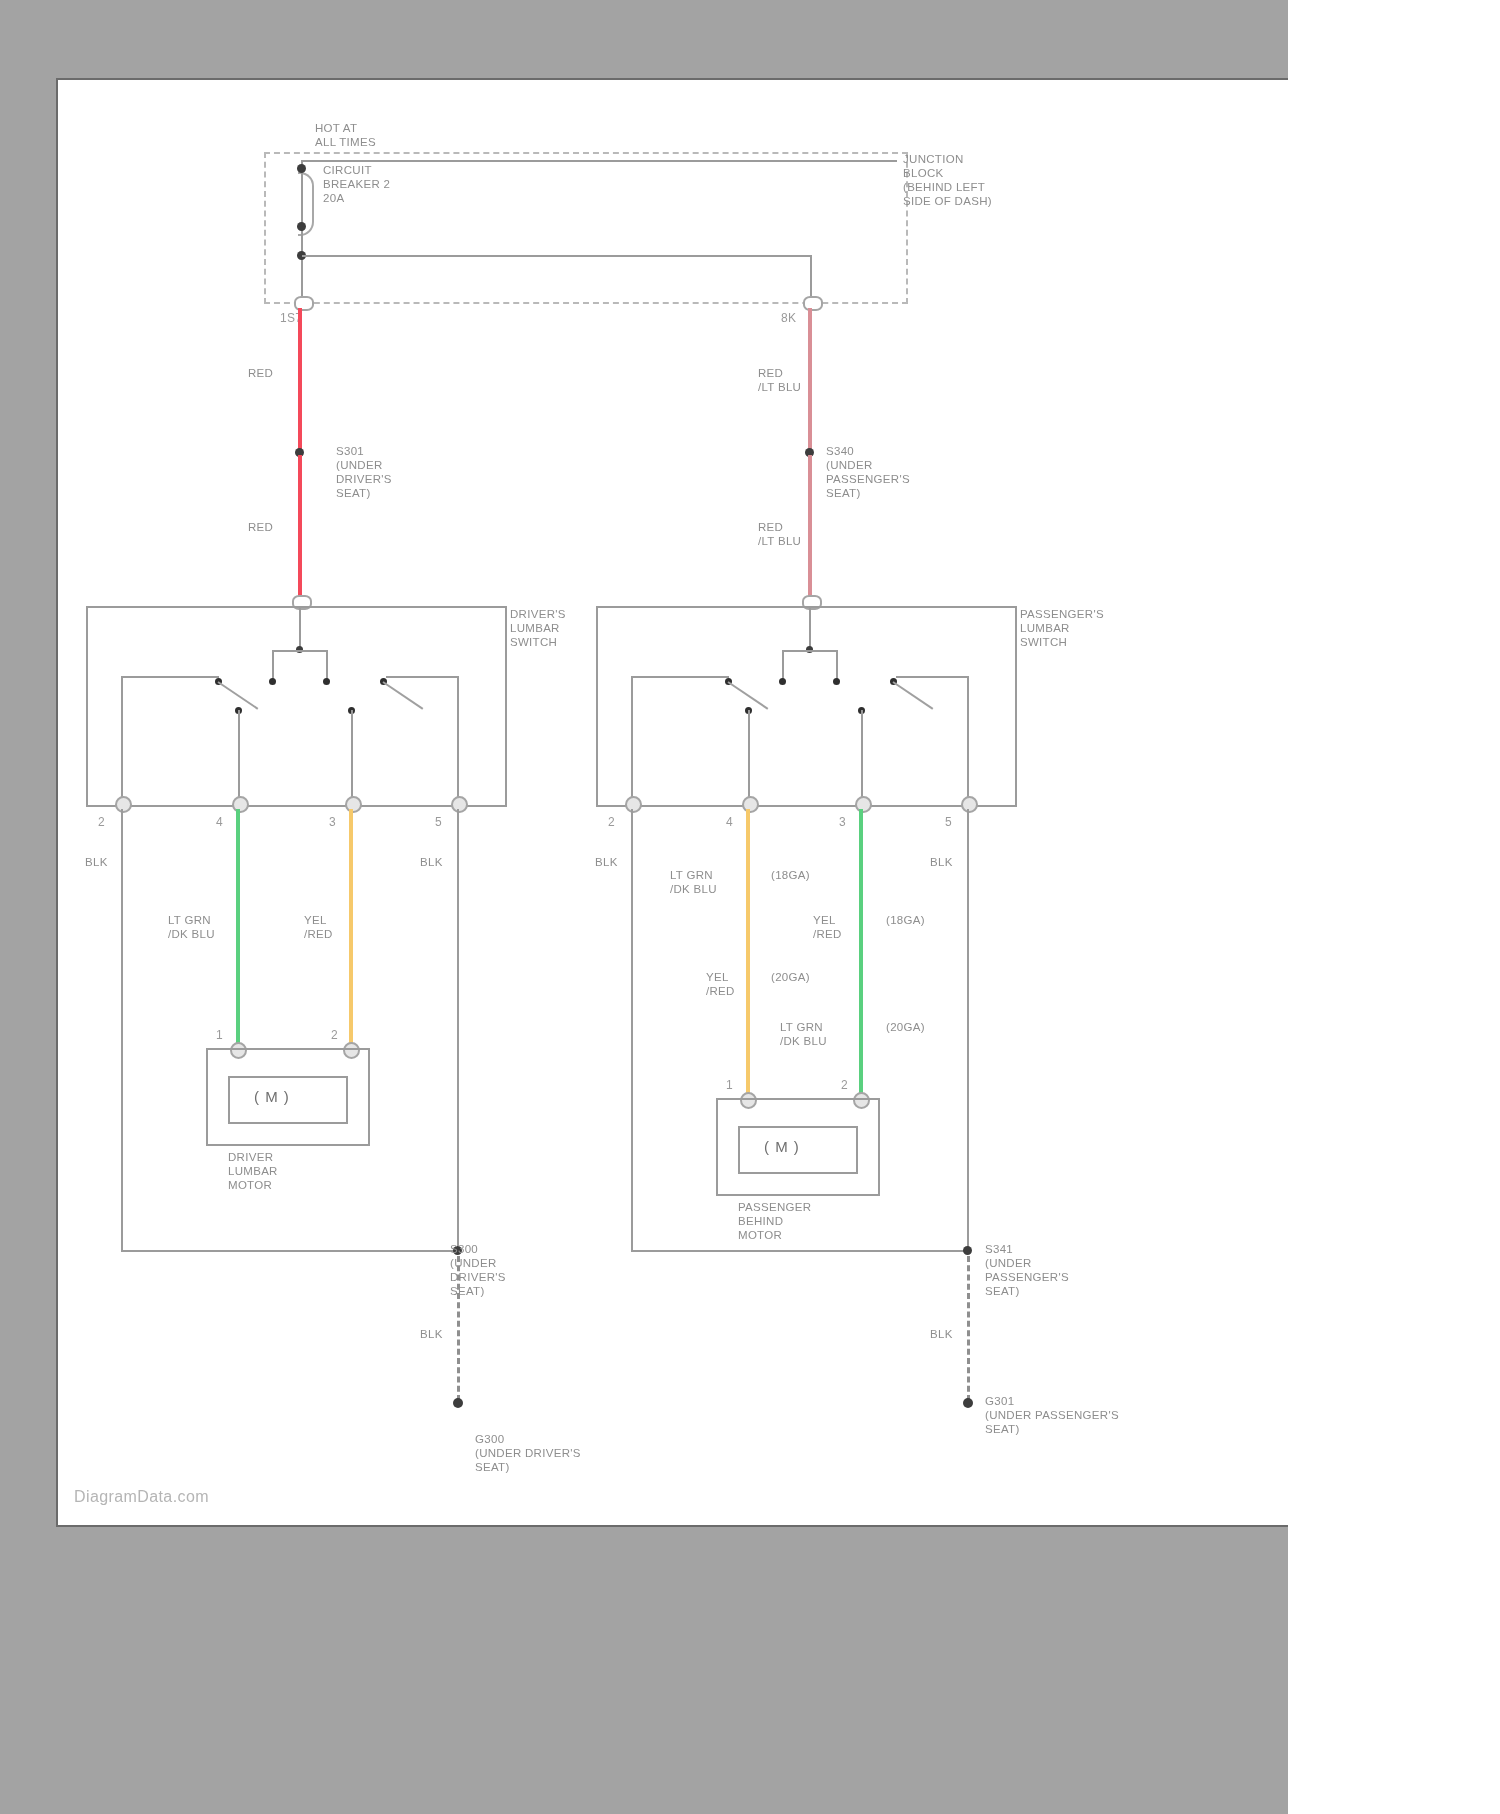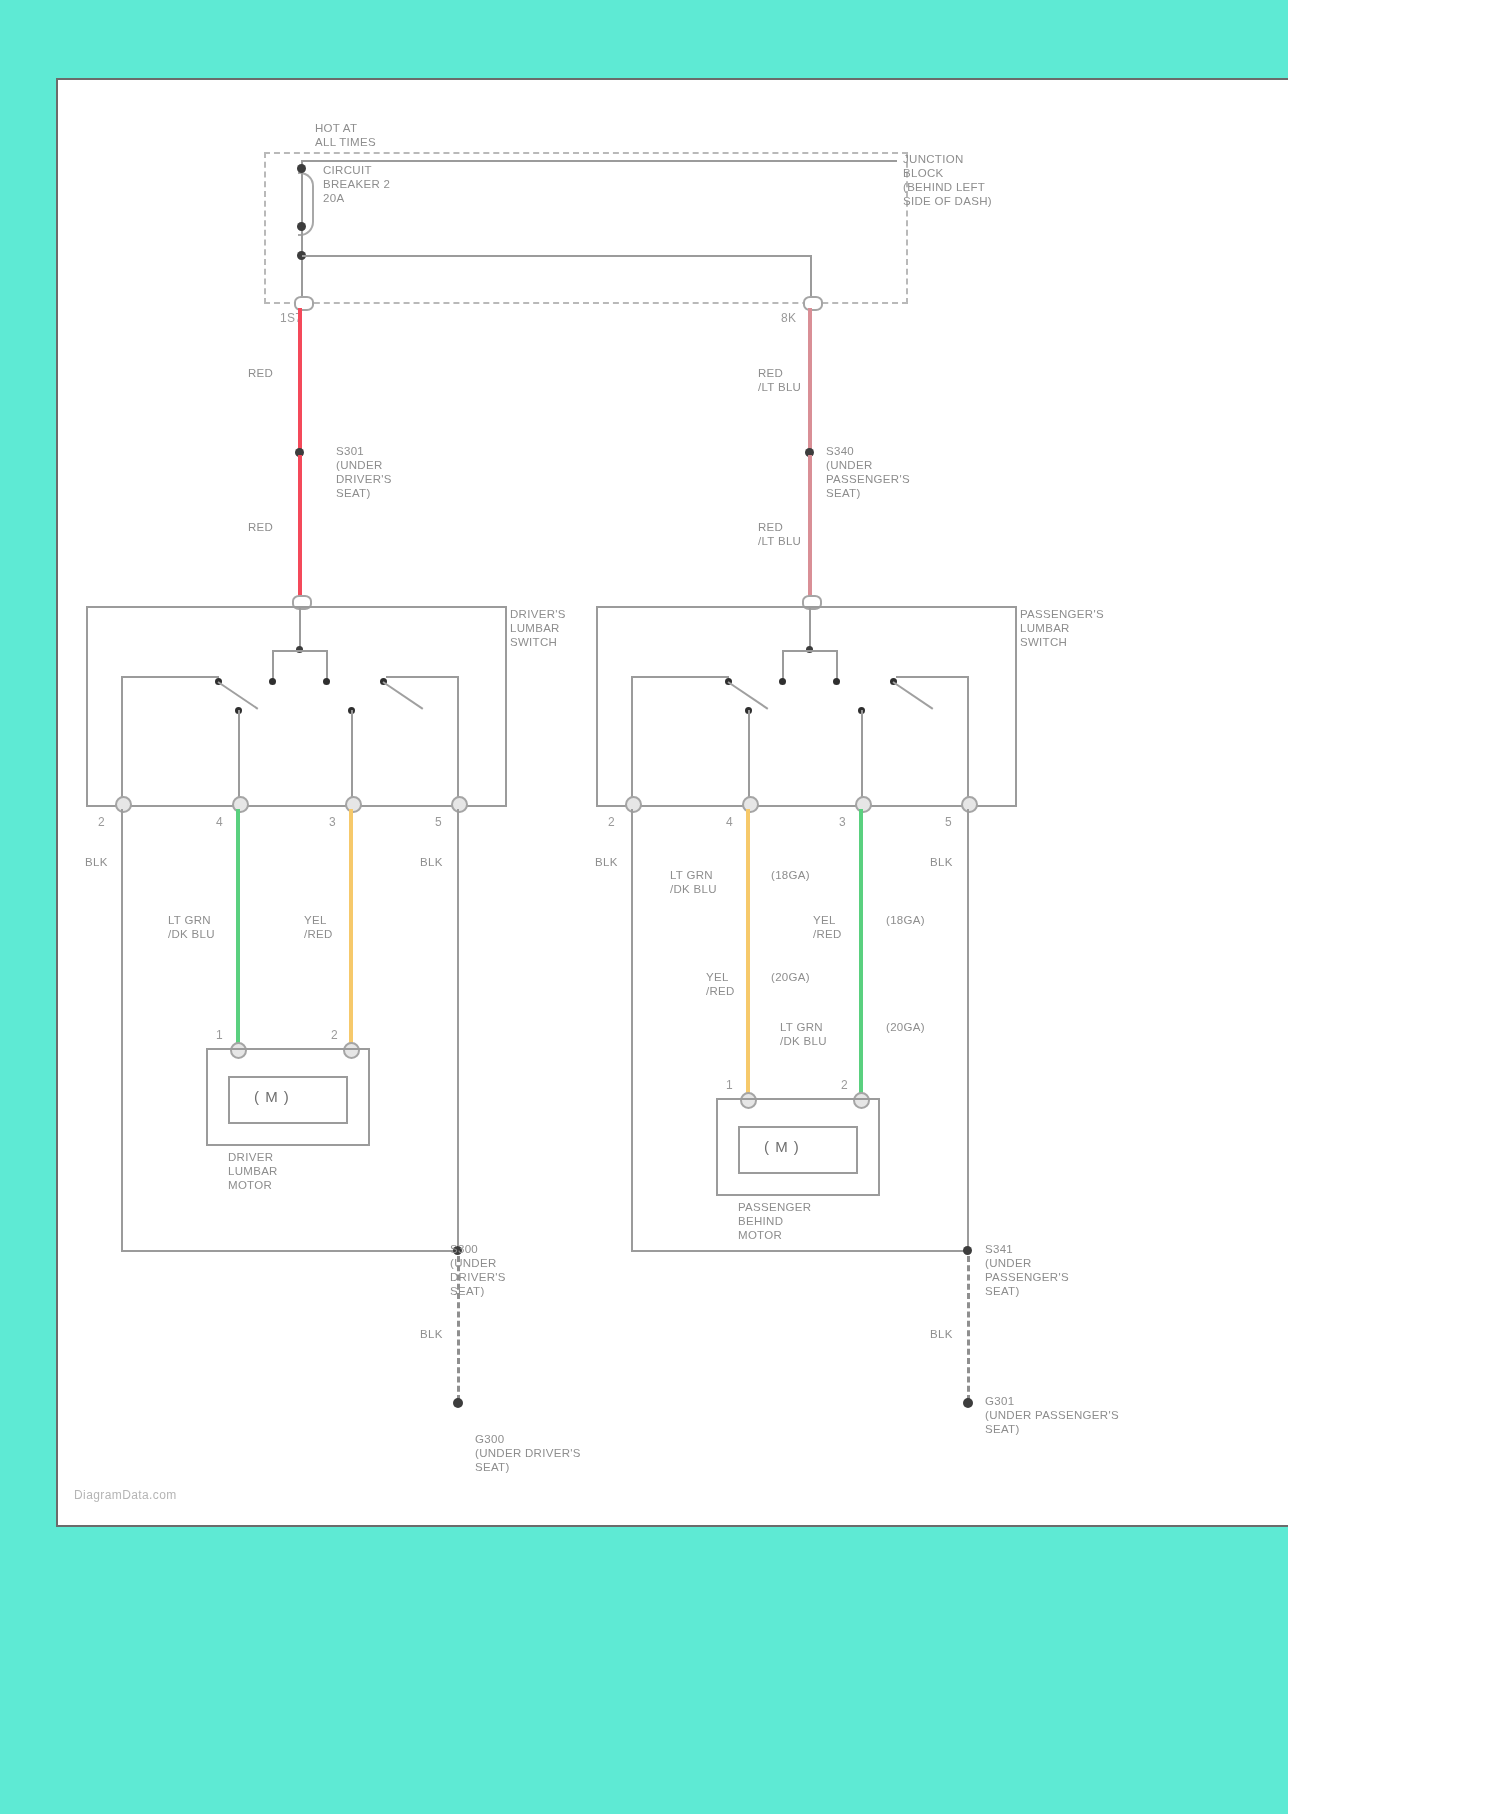--- a/index.html
+++ b/index.html
@@ -1,17 +1,17 @@
 <!DOCTYPE html>
 <html><head>
 <meta charset="utf-8">
 <style>
   html,body{margin:0;padding:0;background:#ffffff;}
   body{font-family:"Liberation Sans",sans-serif;}
-  #page{position:relative;width:1288px;height:1814px;background:#5eead4;overflow:hidden;}
+  #page{position:relative;width:1288px;height:1814px;background:#a3a3a3;overflow:hidden;}
   #frame{position:absolute;left:56px;top:78px;width:1385px;height:1445px;border:2px solid #6b6b6b;background:#fff;}
   .lbl{position:absolute;font-size:11.5px;line-height:14px;color:#8e8e8e;letter-spacing:.3px;white-space:pre;font-family:"Liberation Sans",sans-serif;}
   .lbl.pin{font-size:12px;color:#9a9a9a;}
   .wire{position:absolute;background:#9b9b9b;}
   .wire.h{height:2px;}
   .wire.v{width:2px;}
   .wire.red{background:#f4495a;width:4px;}
   .wire.redlt{background:#d98f96;width:4px;}
   .wire.grn{background:#5ad07f;width:4px;}
   .wire.yel{background:#f6c96b;width:4px;}
@@ -19,21 +19,21 @@
   .dotsm{position:absolute;width:7px;height:7px;border-radius:50%;background:#3d3d3d;}
   .box{position:absolute;border:2px solid #9b9b9b;background:transparent;}
   .dashbox{position:absolute;border:2px dashed #b9b9b9;background:transparent;}
   .conn{position:absolute;width:16px;height:11px;border:2px solid #a5a5a5;border-radius:7px/6px;background:#fff;}
   .term{position:absolute;width:13px;height:13px;border-radius:50%;border:2px solid #a5a5a5;background:#e6e6e6;}
   .gnddot{position:absolute;width:10px;height:10px;border-radius:50%;background:#3d3d3d;}
   .dashv{position:absolute;width:0;border-left:3px dashed #8f8f8f;}
   .sw{position:absolute;background:#a0a0a0;height:2px;transform-origin:left center;}
   .swdot{position:absolute;width:7px;height:7px;border-radius:50%;background:#2f2f2f;}
   .motortxt{position:absolute;font-size:15px;color:#6f6f6f;letter-spacing:1px;}
-  .wm{position:absolute;font-size:12px;color:#b5b5b5;letter-spacing:.4px;}
+  .wm{position:absolute;font-size:16px;color:#b5b5b5;letter-spacing:.4px;}
   .brace{position:absolute;width:14px;height:70px;border:2px solid #a8a8a8;border-left:none;border-radius:0 14px 14px 0;}
 </style>
 </head>
 <body>
 
 <div id="page">
   <div id="frame">
 
     <div class="lbl" style="left:257px;top:41px;">HOT AT
 ALL TIMES</div>

